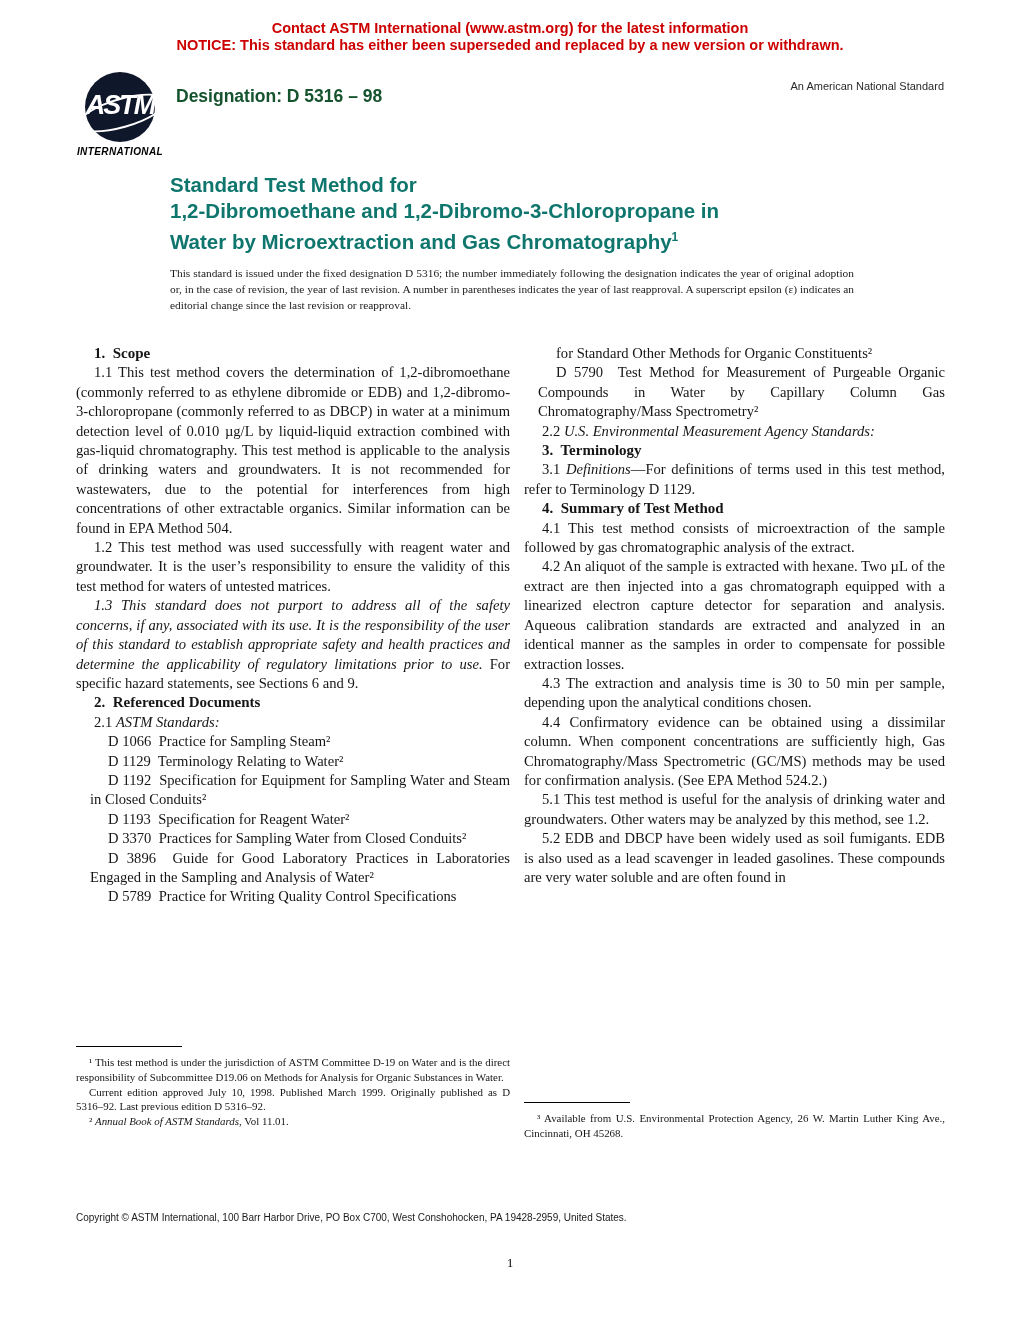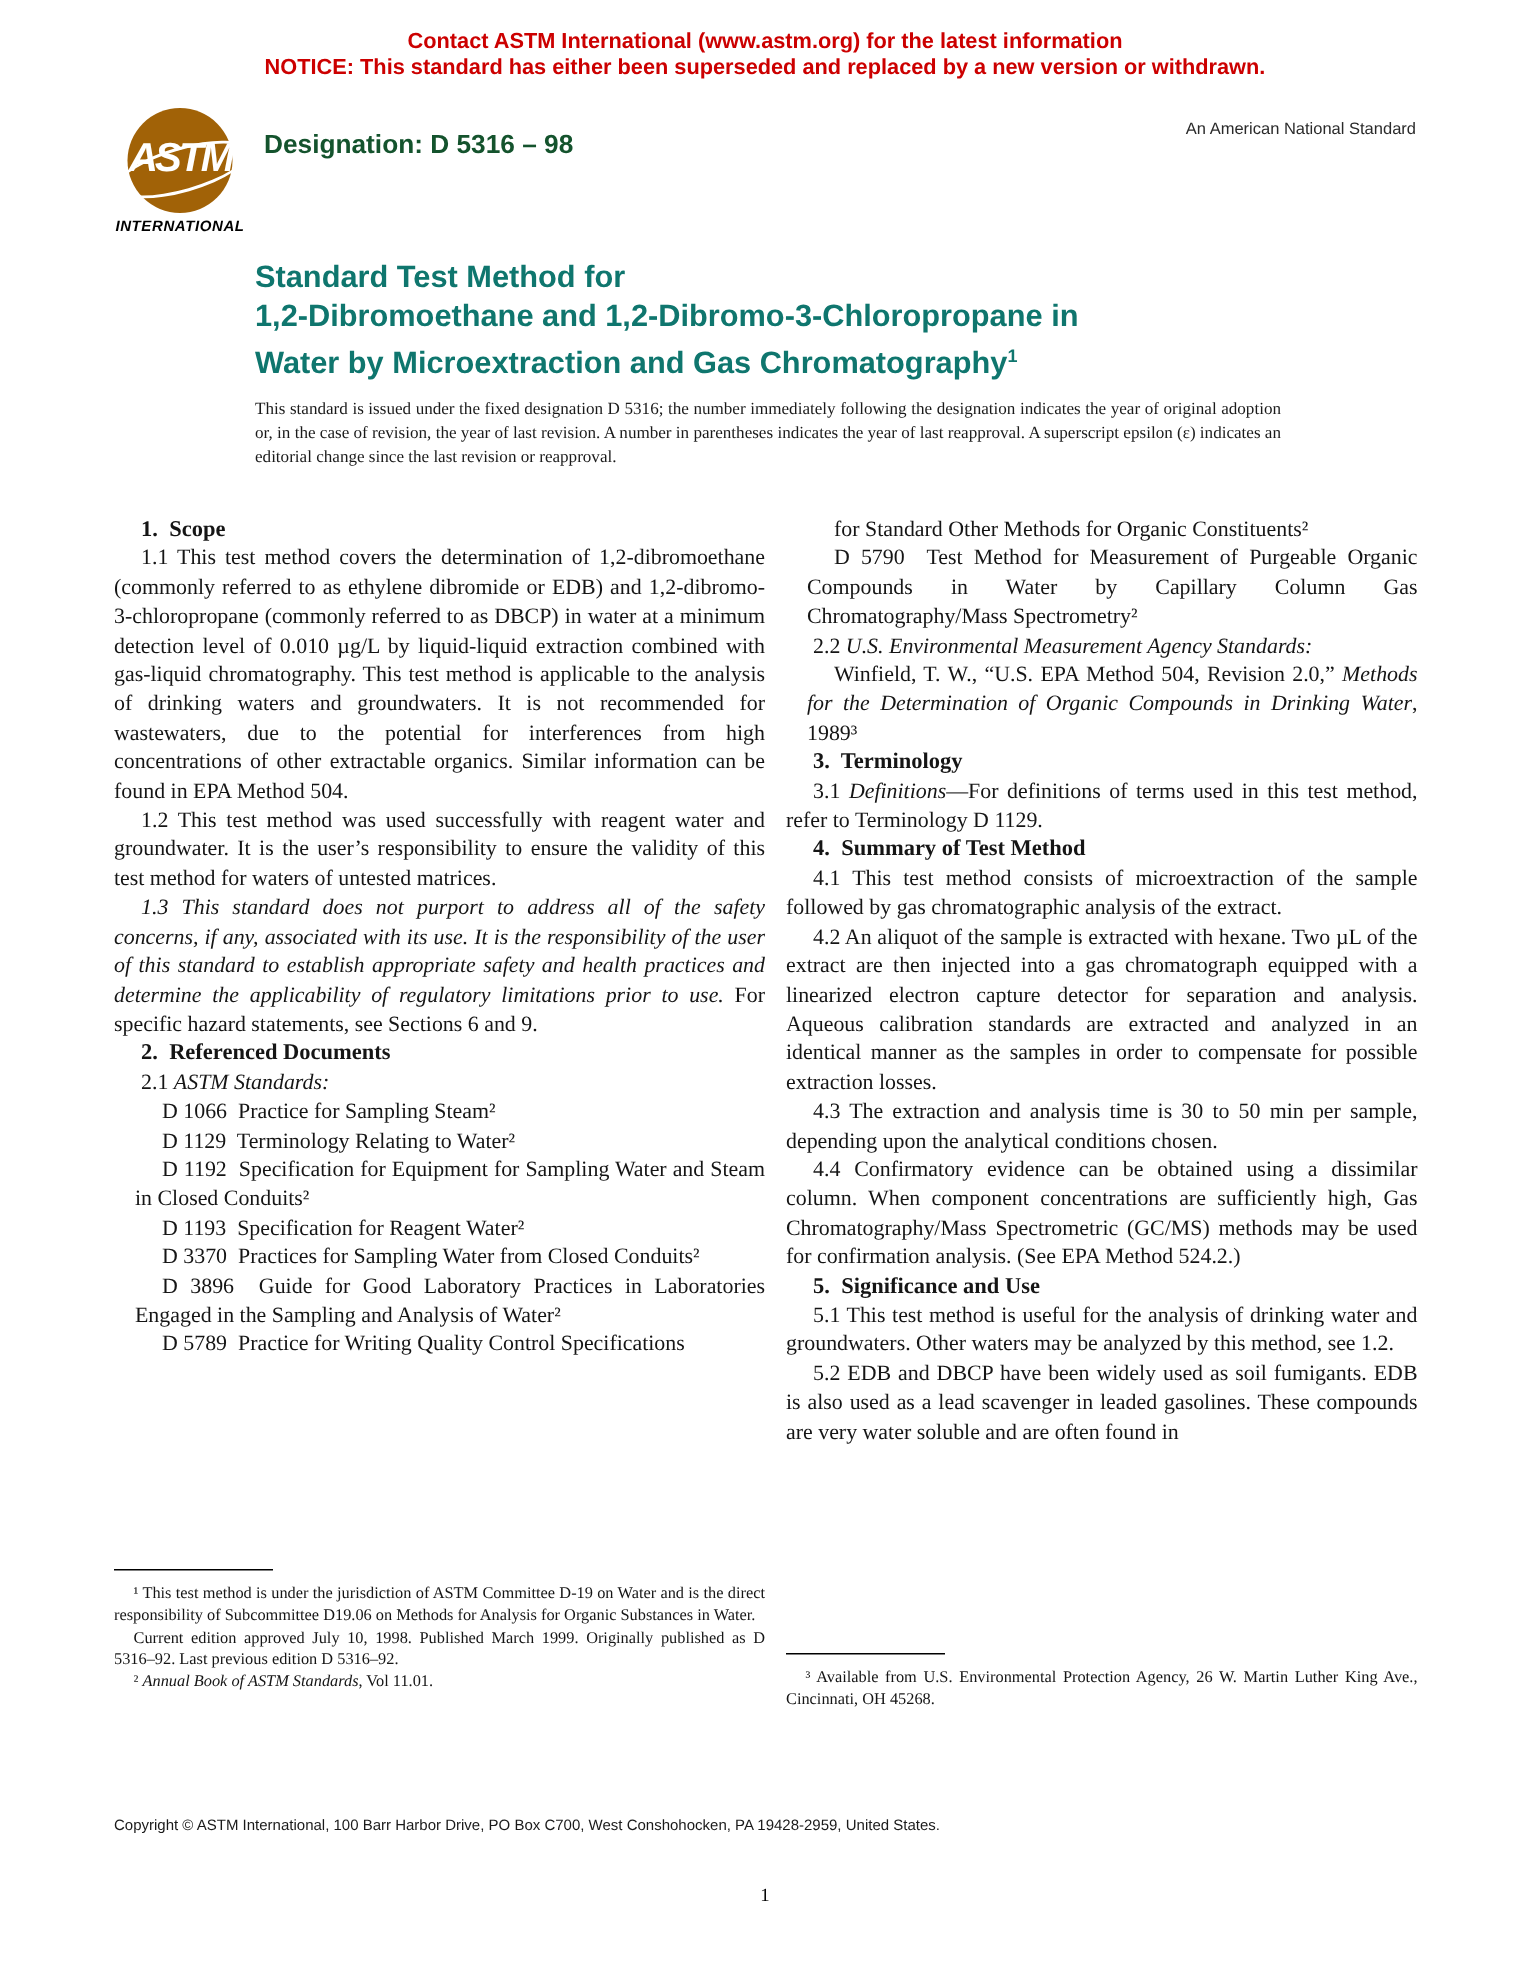--- a/index.html
+++ b/index.html
@@ -12,21 +12,21 @@
   .notice {
     position:absolute; top:20px; left:0; width:100%; text-align:center;
     font-family:"Liberation Sans", sans-serif; font-weight:bold;
     font-size:14.5px; line-height:17px; color:#cc0000;
   }
 
   
   .logo { position:absolute; left:74px; top:72px; width:92px; text-align:center; }
   .logo-circle {
     position:relative; width:70px; height:70px; margin:0 auto;
-    background:#a16207; border-radius:50%; overflow:visible;
+    background:#0f172a; border-radius:50%; overflow:visible;
   }
   .logo-acronym {
     position:absolute; top:18px; left:0; width:100%;
     font-family:"Liberation Sans", sans-serif; font-weight:bold; font-style:italic;
     font-size:27px; letter-spacing:-2px; color:#fff;
   }
   .logo-orbit {
     position:absolute; top:26px; left:-9px; width:88px; height:26px;
     border:2.5px solid #ffffff; border-radius:50%; transform:rotate(-16deg);
   }
@@ -132,32 +132,30 @@
     <p class="doc-item">D 1193&nbsp; Specification for Reagent Water²</p>
     <p class="doc-item">D 3370&nbsp; Practices for Sampling Water from Closed Conduits²</p>
     <p class="doc-item">D 3896&nbsp; Guide for Good Laboratory Practices in Laboratories Engaged in the Sampling and Analysis of Water²</p>
     <p class="doc-item">D 5789&nbsp; Practice for Writing Quality Control Specifications</p>
   </div>
 
   <div class="col col-right">
     <p class="cont-line">for Standard Other Methods for Organic Constituents²</p>
     <p class="doc-item">D 5790&nbsp; Test Method for Measurement of Purgeable Organic Compounds in Water by Capillary Column Gas Chromatography/Mass Spectrometry²</p>
     <p class="sub-line"><span>2.2&nbsp;</span><span class="italic">U.S. Environmental Measurement Agency Standards:</span></p>
-    <p class="doc-item"><span>Winfield, T. W., “U.S. EPA Method 504, Revision 2.0,” </span><span class="italic">Methods for the Determination of Organic Compounds in Drinking Water</span><span>, 1989³</span></p>
 
     <p class="heading">3.&nbsp; Terminology</p>
     <p><span>3.1&nbsp;</span><span class="italic">Definitions</span><span>—For definitions of terms used in this test method, refer to Terminology D 1129.</span></p>
 
     <p class="heading">4.&nbsp; Summary of Test Method</p>
     <p>4.1 This test method consists of microextraction of the sample followed by gas chromatographic analysis of the extract.</p>
     <p>4.2 An aliquot of the sample is extracted with hexane. Two µL of the extract are then injected into a gas chromatograph equipped with a linearized electron capture detector for separation and analysis. Aqueous calibration standards are extracted and analyzed in an identical manner as the samples in order to compensate for possible extraction losses.</p>
     <p>4.3 The extraction and analysis time is 30 to 50 min per sample, depending upon the analytical conditions chosen.</p>
     <p>4.4 Confirmatory evidence can be obtained using a dissimilar column. When component concentrations are sufficiently high, Gas Chromatography/Mass Spectrometric (GC/MS) methods may be used for confirmation analysis. (See EPA Method 524.2.)</p>
 
-    <p class="heading">5.&nbsp; Significance and Use</p>
     <p>5.1 This test method is useful for the analysis of drinking water and groundwaters. Other waters may be analyzed by this method, see 1.2.</p>
     <p>5.2 EDB and DBCP have been widely used as soil fumigants. EDB is also used as a lead scavenger in leaded gasolines. These compounds are very water soluble and are often found in</p>
   </div>
 
   <div class="fn fn-left">
     <hr class="fn-rule">
     <p>¹ This test method is under the jurisdiction of ASTM Committee D-19 on Water and is the direct responsibility of Subcommittee D19.06 on Methods for Analysis for Organic Substances in Water.</p>
     <p>Current edition approved July 10, 1998. Published March 1999. Originally published as D 5316–92. Last previous edition D 5316–92.</p>
     <p><span>²&nbsp;</span><span class="italic">Annual Book of ASTM Standards</span><span>, Vol 11.01.</span></p>
   </div>

